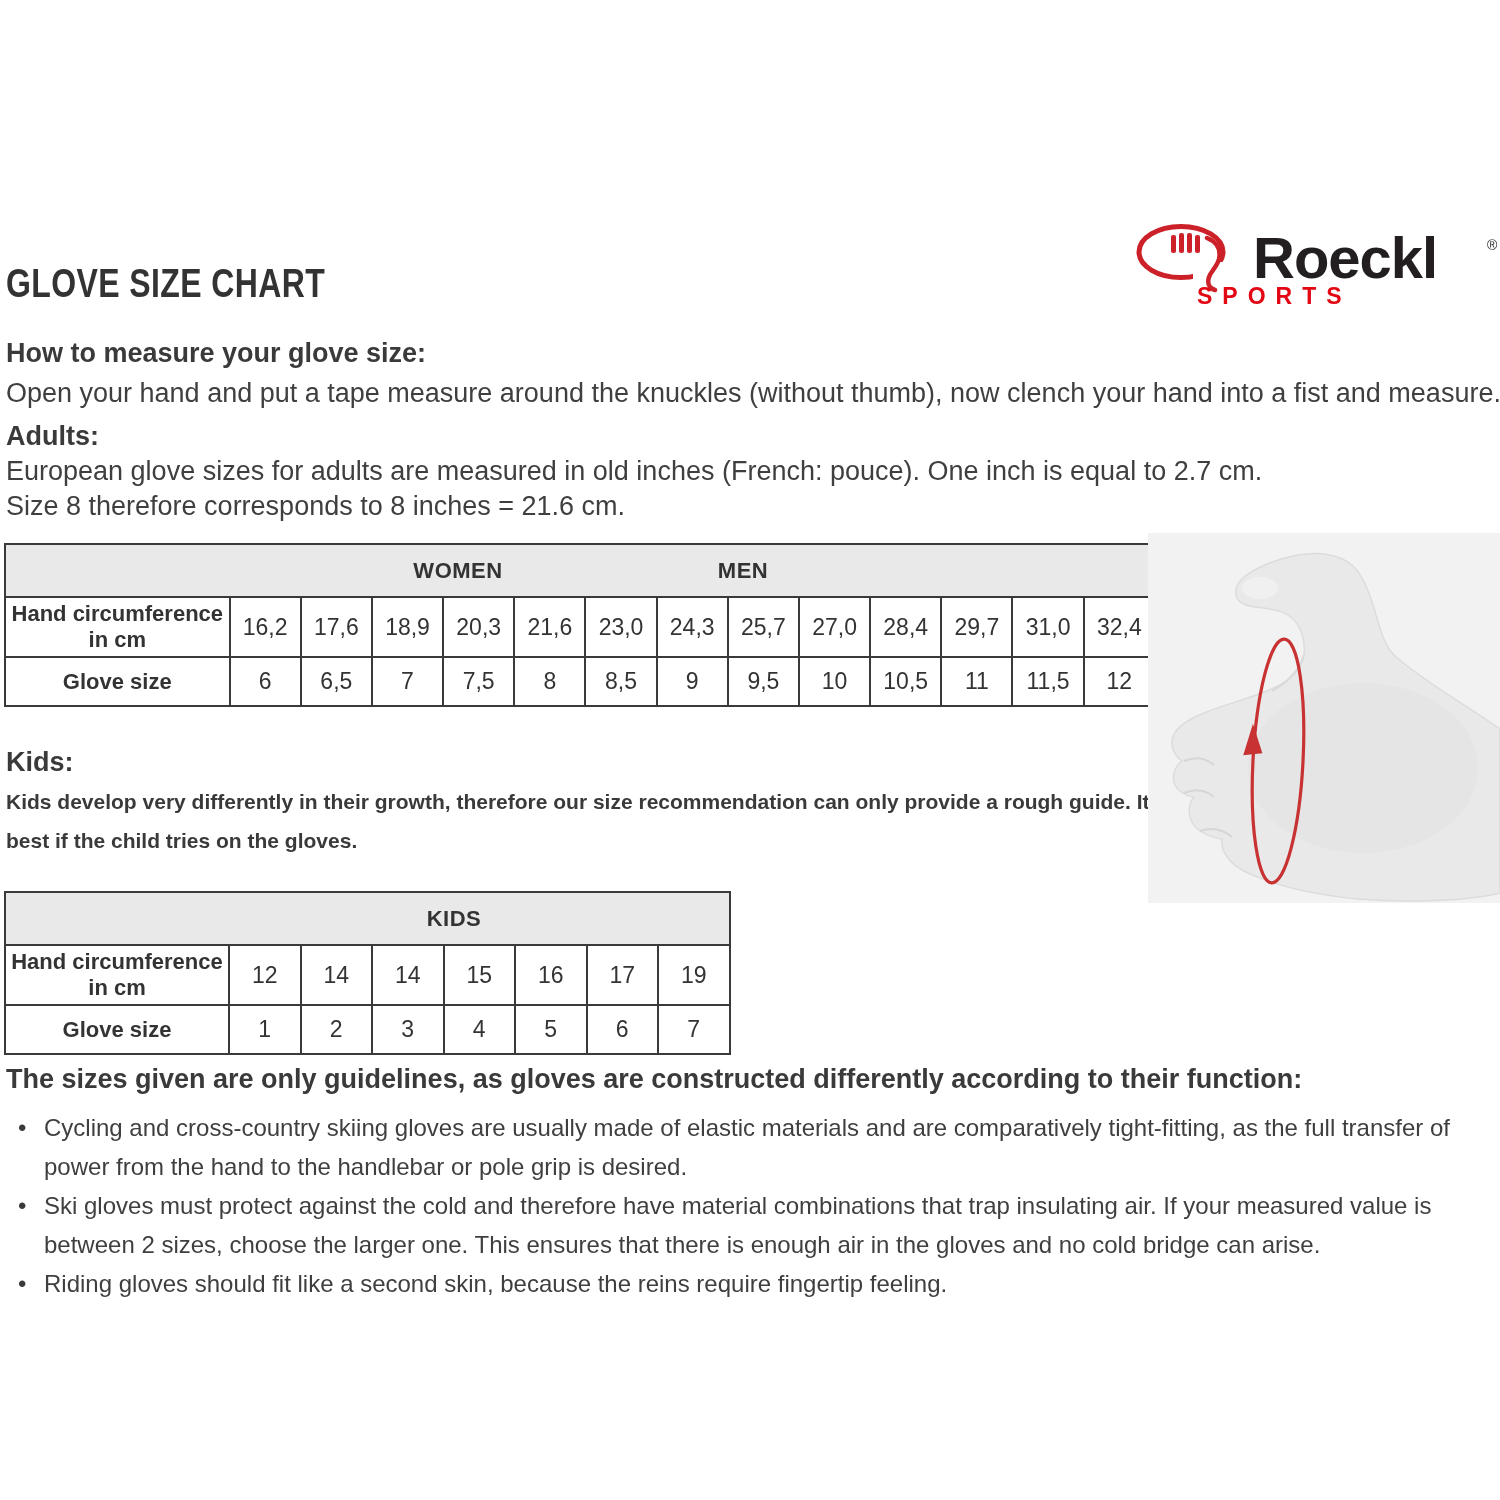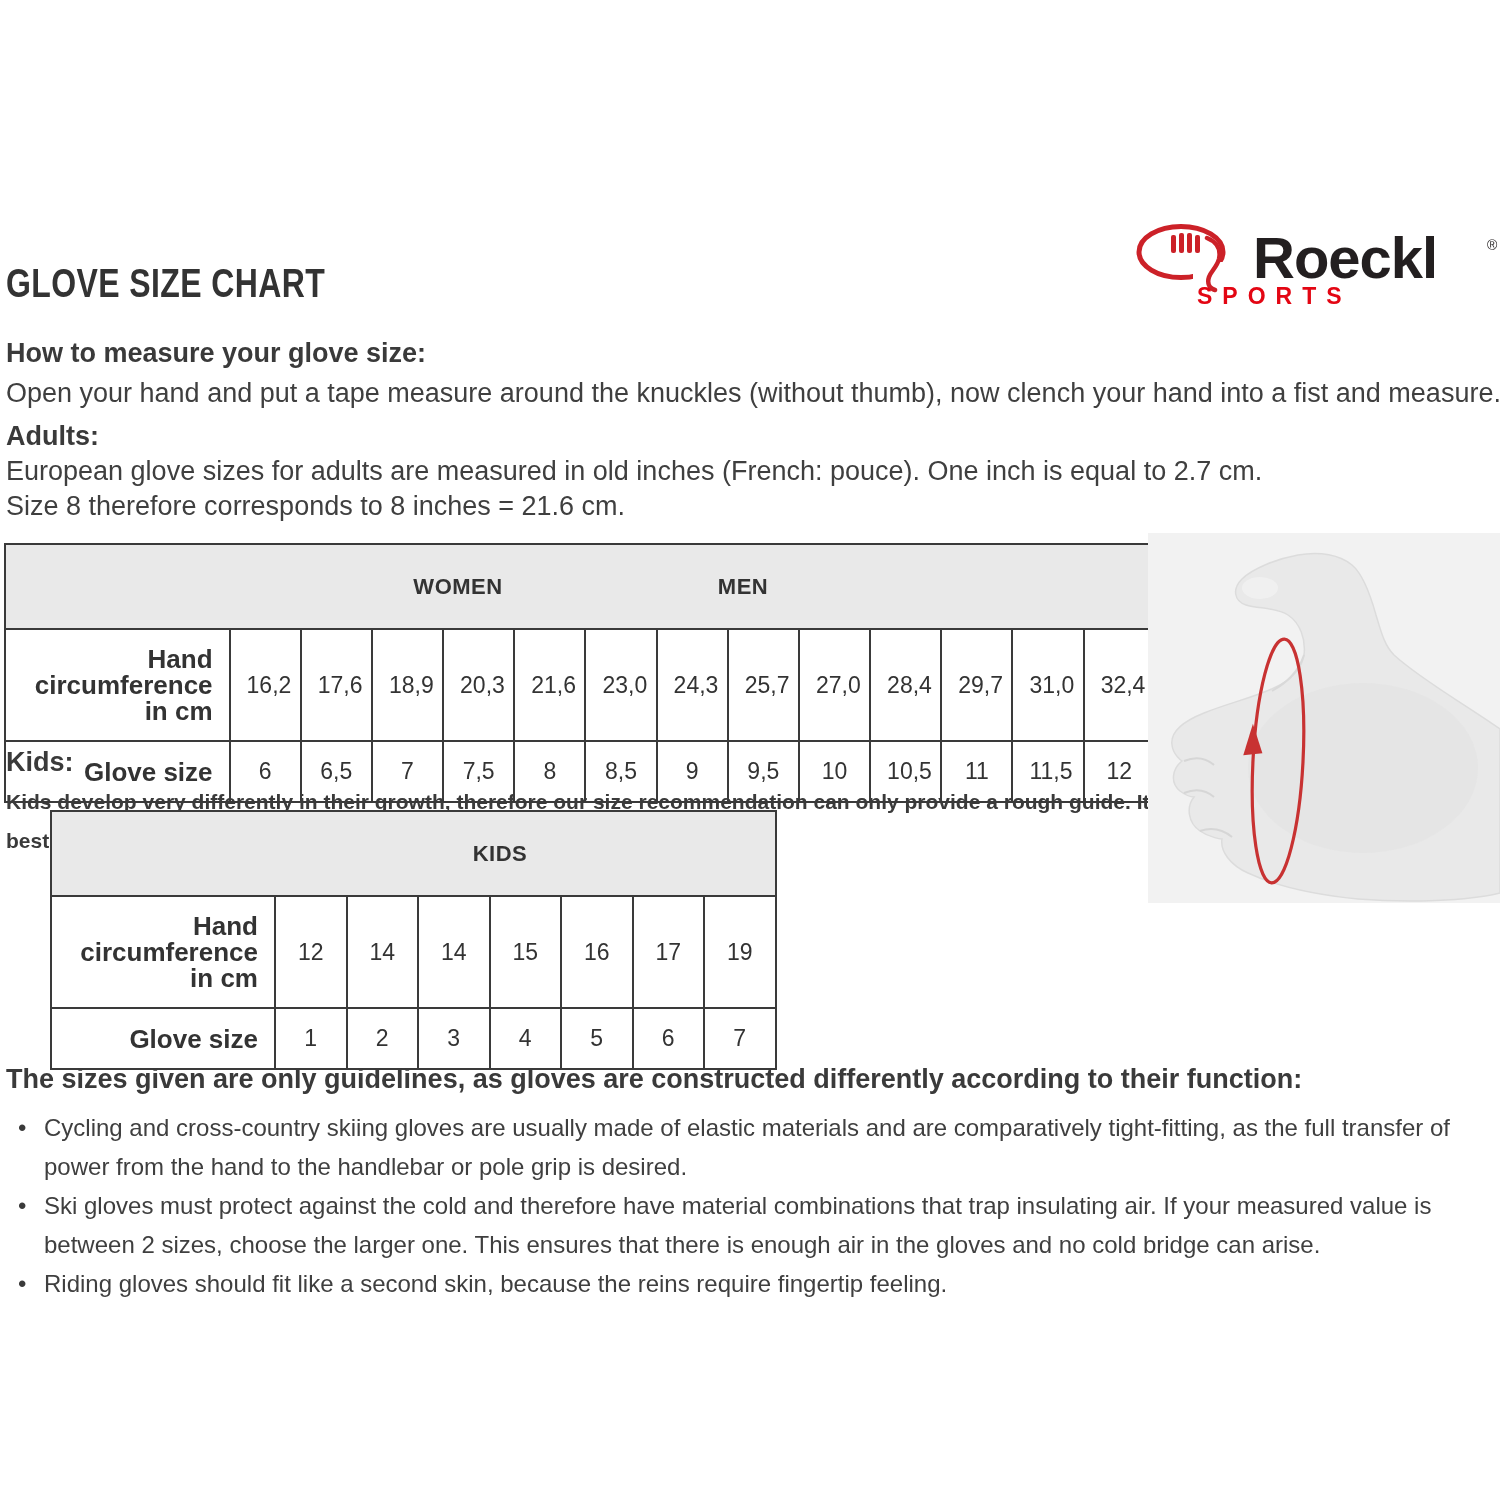--- a/index.html
+++ b/index.html
@@ -11,25 +11,25 @@
   .title{
     left:6px;top:261px;font-size:40px;font-weight:bold;color:#333;
     letter-spacing:.5px;white-space:nowrap;transform:scaleX(.8);transform-origin:left top;
   }
   .h-bold{font-size:27px;font-weight:bold;color:#3a3a3a;white-space:nowrap;}
   .body-line{font-size:27px;color:#3f3f3f;white-space:nowrap;}
   .body-par{font-size:21px;color:#3f3f3f;line-height:39px;}
   .bold-par{font-weight:bold;color:#3a3a3a;}
 
   table.sizetbl{border-collapse:collapse;table-layout:fixed;background:#fff;}
-  table.sizetbl th,table.sizetbl td{border:2px solid #3a3a3a;padding:16px;}
+  table.sizetbl th,table.sizetbl td{border:2px solid #3a3a3a;padding:0;}
   th.ghead{background:#e9e9e9;height:51px;position:relative;}
   .gh-span{position:absolute;top:50%;transform:translate(-50%,-50%);
     font-size:22px;font-weight:bold;color:#333;letter-spacing:.5px;}
-  td.rowlabel{font-weight:bold;text-align:right;padding:4px 8px;font-size:26px;line-height:26px;color:#333;}
+  td.rowlabel{font-weight:bold;text-align:center;padding:4px 8px;font-size:22px;line-height:26px;color:#333;}
   td.val{text-align:center;font-size:23px;font-weight:normal;color:#333;}
   tr.r1{height:60px;}
   tr.r2{height:49px;}
 
   ul.bullets{list-style:none;margin:0;padding:0;}
   ul.bullets li{position:relative;padding-left:38px;font-size:24px;line-height:39px;color:#3f3f3f;}
   ul.bullets li::before{content:"\2022";position:absolute;left:12px;top:0;font-size:24px;color:#3a3a3a;}
 </style>
 </head>
 <body>
@@ -107,21 +107,21 @@
           <td class="val">11</td>
           <td class="val">11,5</td>
           <td class="val">12</td>
         </tr>
   </tbody>
     </table>
 
   <div class="abs h-bold" style="left:6px;top:747px;">Kids:</div>
   <div class="abs body-par bold-par" style="left:6px;top:782px;width:1215px;">Kids develop very differently in their growth, therefore our size recommendation can only provide a rough guide. It is best if the child tries on the gloves.</div>
 
-  <table class="sizetbl abs" style="left:4px;top:810px;width:726px;margin-left:46px;">
+  <table class="sizetbl abs" style="left:4px;top:891px;width:726px;">
     <colgroup>
       <col style="width:224px;">
         <col span="7" style="width:71.5px;">
     </colgroup>
     <tbody>
         <tr>
       <th class="ghead" colspan="8">
         <span class="gh-span" style="left:448px;">KIDS</span>
       </th>
     </tr>

